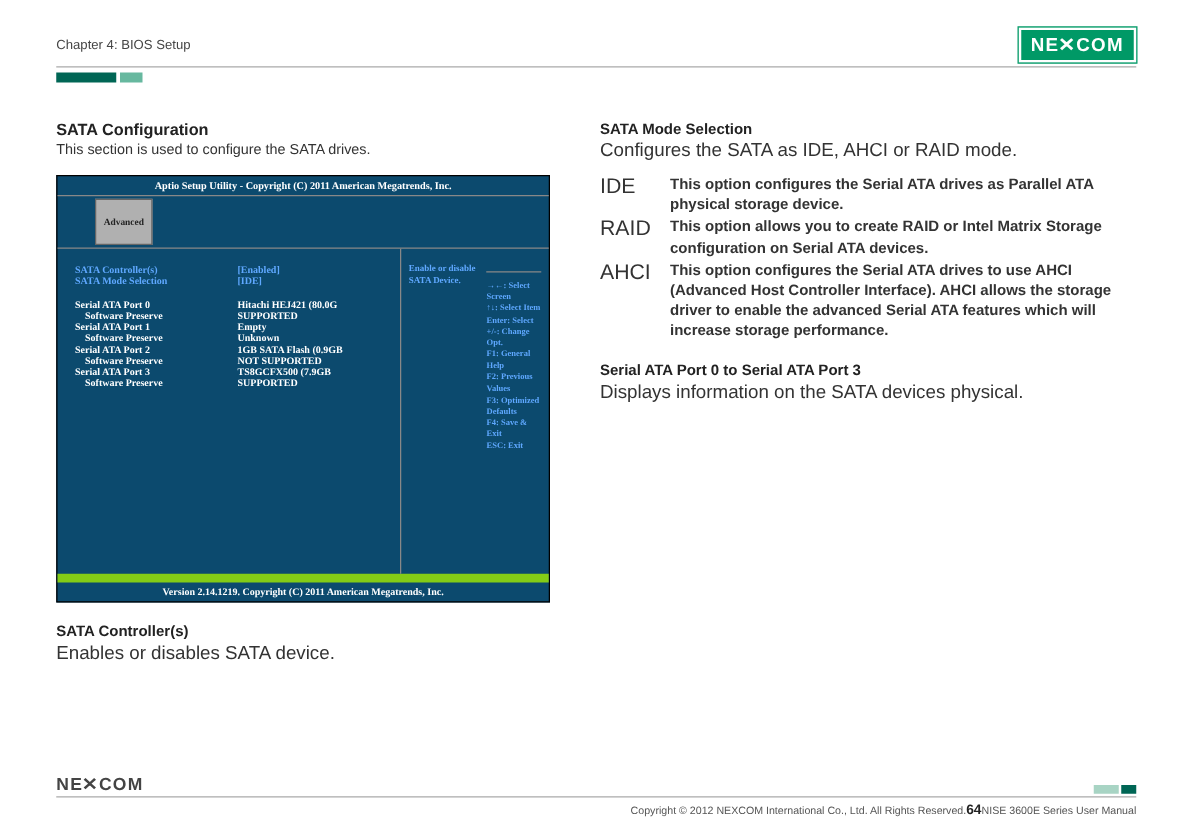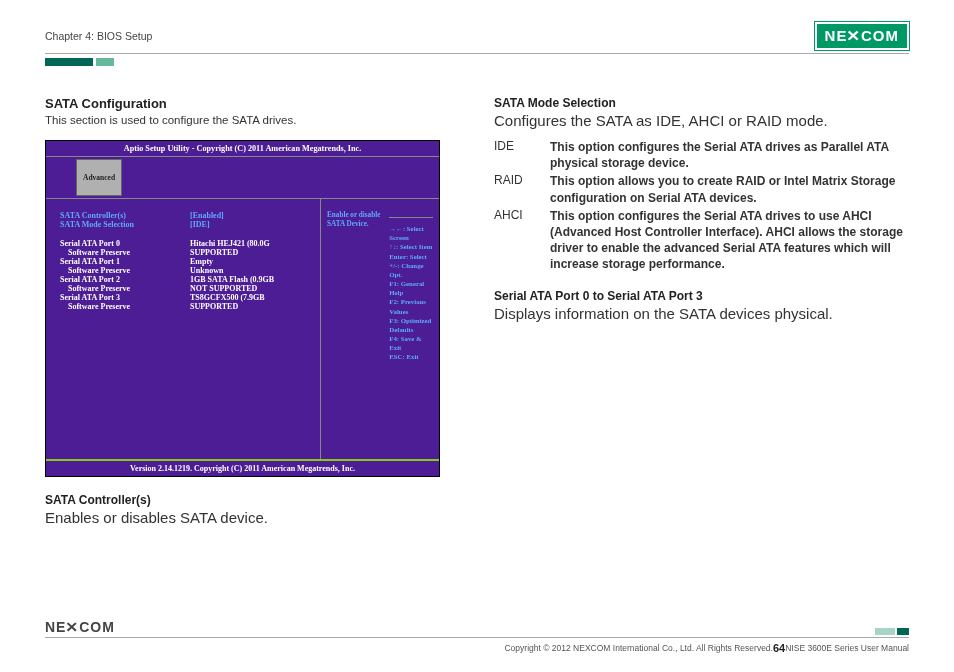--- a/index.html
+++ b/index.html
@@ -36,37 +36,37 @@
   .tab-bar {
     margin-top: 4px;
     height: 8px;
     display: flex;
   }
   .tab-dark { width: 48px; height: 8px; background: #006655; margin-right: 3px;}
   .tab-light { width: 18px; height: 8px; background: #67b89f; }
 
   .columns {
     display: flex;
-    gap: 54px;
+    gap: 40px;
     margin-top: 30px;
   }
   .col-left { width: 395px; flex: none; }
   .col-right { flex: 1; }
 
   h2.section-title {
     font-size: 13px;
     font-weight: bold;
     color: #222;
     margin-bottom: 3px;
   }
   .section-desc { font-size: 11.5px; color: #333; margin-bottom: 14px; }
 
   .bios-box {
     border: 1px solid #000;
-    background: #4c1d95;
+    background: #0c4a6e;
     color: #fff;
     font-family: "Times New Roman", serif;
     font-size: 8px;
     font-weight: bold;
   }
   .bios-top {
     text-align: center;
     padding: 3px 0;
     border-bottom: 1px solid #888;
     font-size: 8.2px;
@@ -106,36 +106,36 @@
     padding: 12px 6px 6px 6px;
     display: flex;
     flex-direction: row;
     justify-content: space-between;
   }
   .help-text { color: #5fa8ff; font-size: 7.2px; line-height: 1.3; }
   .key-help { color: #5fa8ff; font-size: 6.8px; line-height: 1.35; border-top:1px solid #888; padding-top:6px; margin-top:6px;}
   .bios-bottom {
     text-align: center;
     padding: 3px 0;
-    border-top: 2px solid #84cc16;
+    border-top: 7px solid #84cc16;
     font-size: 8px;
   }
 
   .subhead {
     font-size: 12px;
     font-weight: bold;
     color: #222;
     margin-top: 16px;
     margin-bottom: 2px;
   }
   .subdesc { font-size: 15px; color: #333; }
 
   .mode-table { margin-top: 10px; }
   .mode-row { display: flex; margin-bottom: 2px; }
-  .mode-key { width: 56px; flex: none; font-size: 12px; }
+  .mode-key { width: 56px; flex: none; font-size: 17px; }
   .mode-val { flex: 1; font-size: 12px; line-height: 1.35; font-weight: bold; }
 
   .footer {
     position: absolute;
     left: 45px;
     right: 45px;
     bottom: 18px;
   }
   .footer-bar {
     border-top: 1px solid #aaa;

